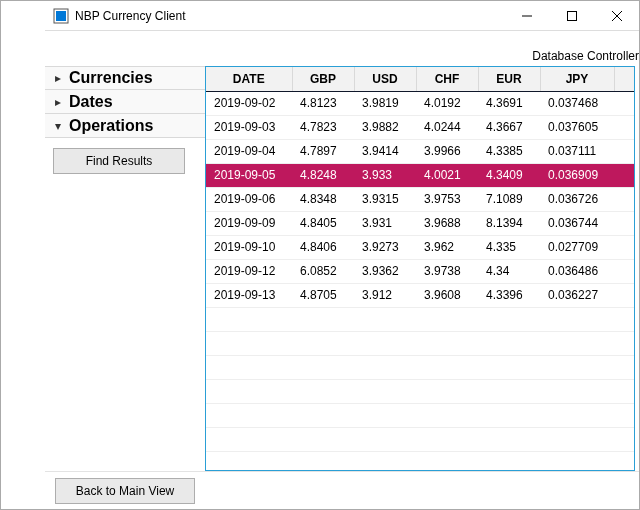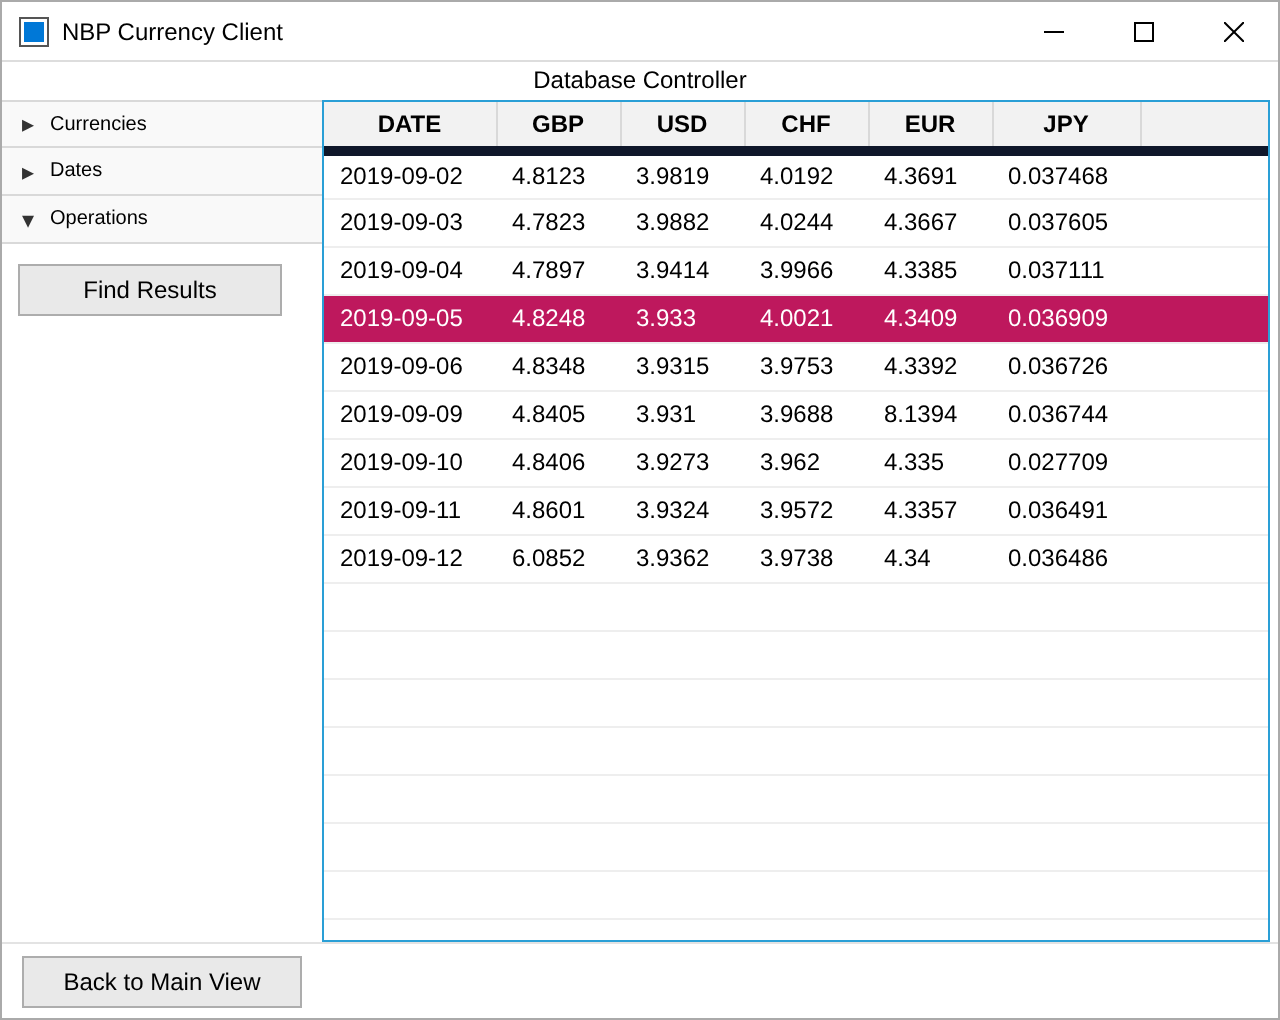--- a/index.html
+++ b/index.html
@@ -1,36 +1,36 @@
 <!DOCTYPE html>
 <html><head>
 <meta charset="utf-8">
 <style>
   * { box-sizing: border-box; }
   html, body { margin:0; padding:0; font-family: "Segoe UI", Tahoma, sans-serif; font-size:12px; color:#000; background:#fff; }
-  .window { width:640px; height:510px; border:1px solid #aaa; display:flex; flex-direction:column; background:#fff; }
+  .window { width:640px; height:510px; border:1px solid #aaa; display:flex; flex-direction:column; background:#fff;padding-left:44px; }
   .titlebar { height:30px; display:flex; align-items:center; background:#fff; border-bottom:1px solid #ddd; }
   .titlebar .icon { width:16px; height:16px; margin:0 6px 0 8px; display:flex; }
   .titlebar .title { flex:1; font-size:12px; }
   .winbtns { display:flex; height:100%; }
   .winbtn { width:45px; display:flex; align-items:center; justify-content:center; color:#222; }
-  .subtitle { text-align:center; font-size:12px; padding:2px 0 3px 0; color:#000; }
+  .subtitle { text-align:right; font-size:12px; padding:2px 0 3px 0; color:#000;margin-top:16px; }
   .body { flex:1; display:flex; min-height:0; }
   .sidebar { width:160px; border-right:none; display:flex; flex-direction:column; padding:0; }
   .acc-item { display:flex; align-items:center; height:24px; padding:0 8px; border-bottom:1px solid #d9d9d9; background:#f9f9f9; cursor:default; }
   .acc-item:first-child { border-top:1px solid #d9d9d9; }
   .acc-arrow { width:10px; display:inline-flex; justify-content:center; margin-right:6px; color:#333; }
-  .acc-label { font-size:10px; }
+  .acc-label { font-size:16px;font-weight:bold; }
   .ops-panel { padding:10px 8px; display:flex; flex-direction:row; gap:12px; }
   .btn { height:26px; border:1px solid #adadad; background:#e9e9e9; font-size:12px; padding:0 12px; cursor:default; }
   .btn.wide { width:132px; }
   .main { flex:1; padding:0 4px 0 0; min-width:0; }
   .table-wrap { border:1px solid #2a9fd6; height:100%; overflow:hidden; background:#fff; display:flex; flex-direction:column; }
   table { border-collapse:collapse; width:100%; table-layout:fixed; }
-  thead th { background:#f2f2f2; border-right:1px solid #d9d9d9; border-bottom:5px solid #0f172a; height:24px; font-weight:700; font-size:12px; text-align:center; padding:0 6px; }
+  thead th { background:#f2f2f2; border-right:1px solid #d9d9d9; border-bottom:1px solid #0f172a; height:24px; font-weight:700; font-size:12px; text-align:center; padding:0 6px; }
   thead th:last-child { border-right:none; }
   tbody td { height:24px; padding:0 8px; font-size:12px; border-bottom:1px solid #eee; white-space:nowrap; overflow:hidden; }
   tbody tr.selected td { background:#be185d; color:#fff; }
   tbody tr.empty td { border-bottom:1px solid #eee; }
   .col-date { width:86px; text-align:left; padding-left:8px;}
   .col-cur { width:62px; text-align:left; }
   .col-jpy { width:74px; text-align:left; }
   .col-fill { width:auto; }
   .footer { height:38px; display:flex; align-items:center; gap:14px; padding:0 10px; border-top:1px solid #e3e3e3; }
 </style>
@@ -149,21 +149,21 @@
                 <td>4.0021</td>
                 <td>4.3409</td>
                 <td>0.036909</td>
                 <td></td>
               </tr>
               <tr>
                 <td>2019-09-06</td>
                 <td>4.8348</td>
                 <td>3.9315</td>
                 <td>3.9753</td>
-                <td>4.3392</td>
+                <td>7.1089</td>
                 <td>0.036726</td>
                 <td></td>
               </tr>
               <tr>
                 <td>2019-09-09</td>
                 <td>4.8405</td>
                 <td>3.931</td>
                 <td>3.9688</td>
                 <td>8.1394</td>
                 <td>0.036744</td>
@@ -172,37 +172,37 @@
               <tr>
                 <td>2019-09-10</td>
                 <td>4.8406</td>
                 <td>3.9273</td>
                 <td>3.962</td>
                 <td>4.335</td>
                 <td>0.027709</td>
                 <td></td>
               </tr>
               <tr>
-                <td>2019-09-11</td>
-                <td>4.8601</td>
-                <td>3.9324</td>
-                <td>3.9572</td>
-                <td>4.3357</td>
-                <td>0.036491</td>
-                <td></td>
-              </tr>
-              <tr>
                 <td>2019-09-12</td>
                 <td>6.0852</td>
                 <td>3.9362</td>
                 <td>3.9738</td>
                 <td>4.34</td>
                 <td>0.036486</td>
                 <td></td>
               </tr>
+              <tr>
+                <td>2019-09-13</td>
+                <td>4.8705</td>
+                <td>3.912</td>
+                <td>3.9608</td>
+                <td>4.3396</td>
+                <td>0.036227</td>
+                <td></td>
+              </tr>
               <tr class="empty">
                 <td></td>
                 <td></td>
                 <td></td>
                 <td></td>
                 <td></td>
                 <td></td>
                 <td></td>
               </tr>
               <tr class="empty">

